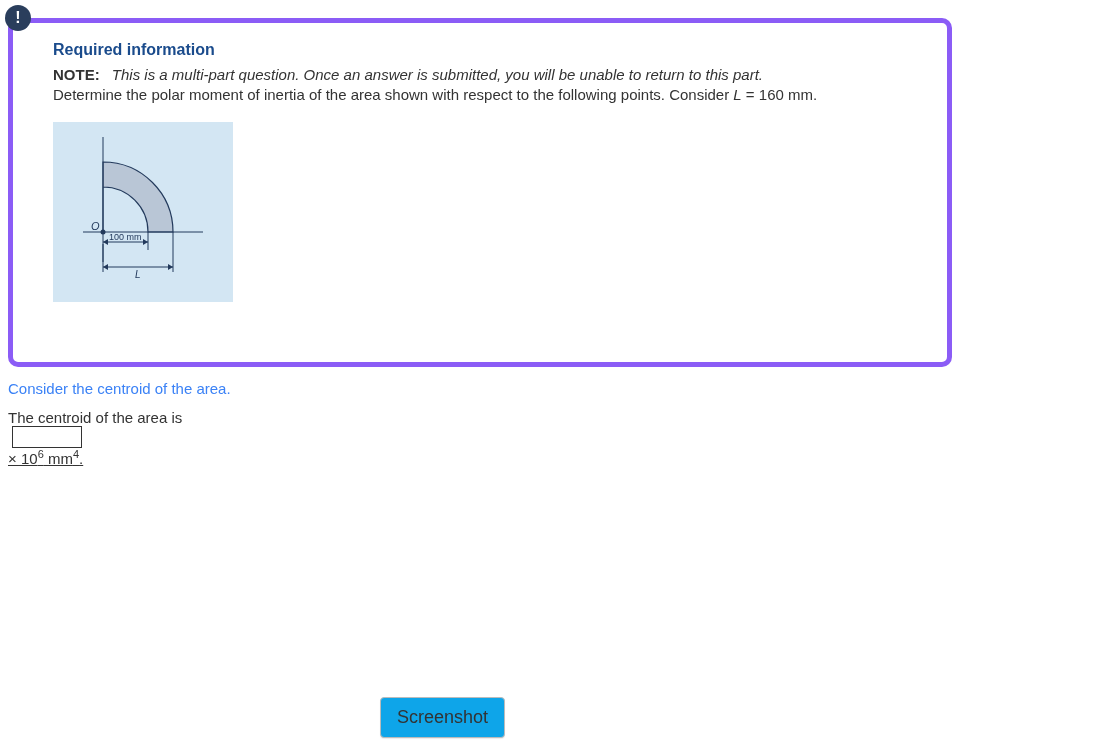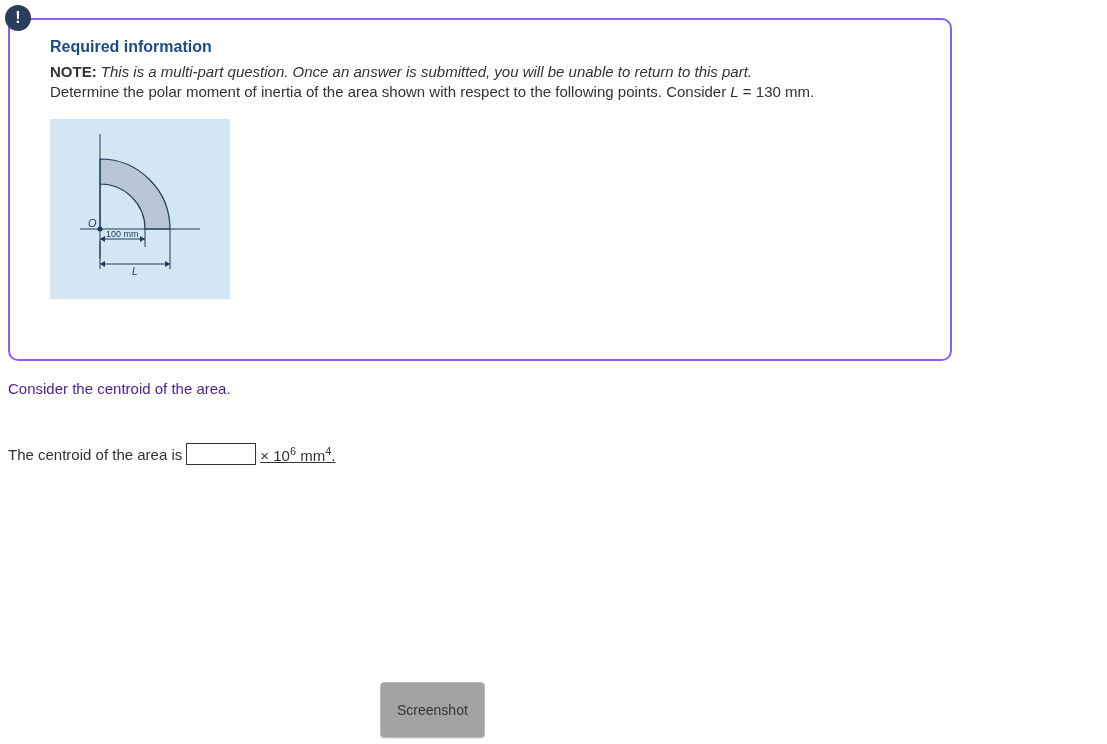--- a/index.html
+++ b/index.html
@@ -26,90 +26,90 @@
       justify-content: center;
       font-weight: bold;
       font-size: 16px;
       z-index: 2;
     }
     .card {
       position: absolute;
       top: 18px;
       left: 8px;
       right: 155px;
-      border: 2px solid #8b5cf6;
+      border: 5px solid #8b5cf6;
       border-radius: 10px;
       padding: 18px 30px 60px 40px;
       background: #fff;
     }
     .req-title {
       color: #1a4b8c;
       font-weight: 700;
       font-size: 16px;
       margin-bottom: 6px;
     }
     .note-line { font-size: 15px; color: #333; line-height: 1.35; }
     .note-bold { font-weight: 700; }
-    .note-italic { font-style: italic; }
+    .note-italic { font-style: italic; margin-left: 8px; }
     .note-text { display: inline; }
     .l-var { font-style: italic; }
     .figure-box {
       margin-top: 16px;
       width: 180px;
       height: 180px;
       background: #d3e6f3;
       position: relative;
     }
     .figure-svg { width: 100%; height: 100%; }
     .below-card {
       position: absolute;
       top: 380px;
       left: 8px;
       right: 155px;
     }
-    .prompt-line { font-size: 15px; color: #4c1d95; margin-bottom: 46px; }
-    .answer-line { font-size: 15px; color: #333; display: flex; align-items: center; flex-wrap: wrap; }
+    .prompt-line { font-size: 15px; color: #3b82f6; margin-bottom: 12px; }
+    .answer-line { font-size: 15px; color: #333; display: flex; align-items: flex-start; flex-wrap: wrap; flex-direction: column; }
     .answer-input {
       display: inline-block;
       width: 70px;
       height: 22px;
       border: 1px solid #333;
       margin: 0 4px;
       font-size: 14px;
       padding: 0 4px;
       vertical-align: middle;
     }
     .unit-wrap { white-space: nowrap; text-decoration: underline; }
     .sup { font-size: 11px; vertical-align: super; }
     .screenshot-btn {
       position: absolute;
       bottom: 6px;
       left: 380px;
-      background: #a3a3a3;
+      background: #0ea5e9;
       border: 1px solid #bbb;
       border-radius: 4px;
-      padding: 19px 16px;
-      font-size: 14px;
+      padding: 9px 16px;
+      font-size: 18px;
       color: #333;
       box-shadow: 0 1px 1px rgba(0,0,0,0.08);
     }
   </style>
 </head>
 <body>
 
 <div class="info-icon">
   <span>!</span>
 </div>
 
 <div class="card">
   <div class="req-title">Required information</div>
   <div class="note-line">
     <span class="note-bold">NOTE: </span><span class="note-italic">This is a multi-part question. Once an answer is submitted, you will be unable to return to this part.</span>
     <br>
-    <span class="note-text">Determine the polar moment of inertia of the area shown with respect to the following points. Consider </span><span class="l-var">L</span><span> = 130 mm.</span>
+    <span class="note-text">Determine the polar moment of inertia of the area shown with respect to the following points. Consider </span><span class="l-var">L</span><span> = 160 mm.</span>
   </div>
 
   <div class="figure-box">
     <svg class="figure-svg" viewBox="0 0 180 180">
 
       <path d="M 50 110 L 50 40 A 70 70 0 0 1 120 110 L 95 110 A 45 45 0 0 0 50 65 Z" fill="#b9c6d6" stroke="#233a5c" stroke-width="1.2"></path>
 
       <line x1="50" y1="15" x2="50" y2="140" stroke="#233a5c" stroke-width="1"></line>
 
       <line x1="30" y1="110" x2="150" y2="110" stroke="#233a5c" stroke-width="1"></line>

